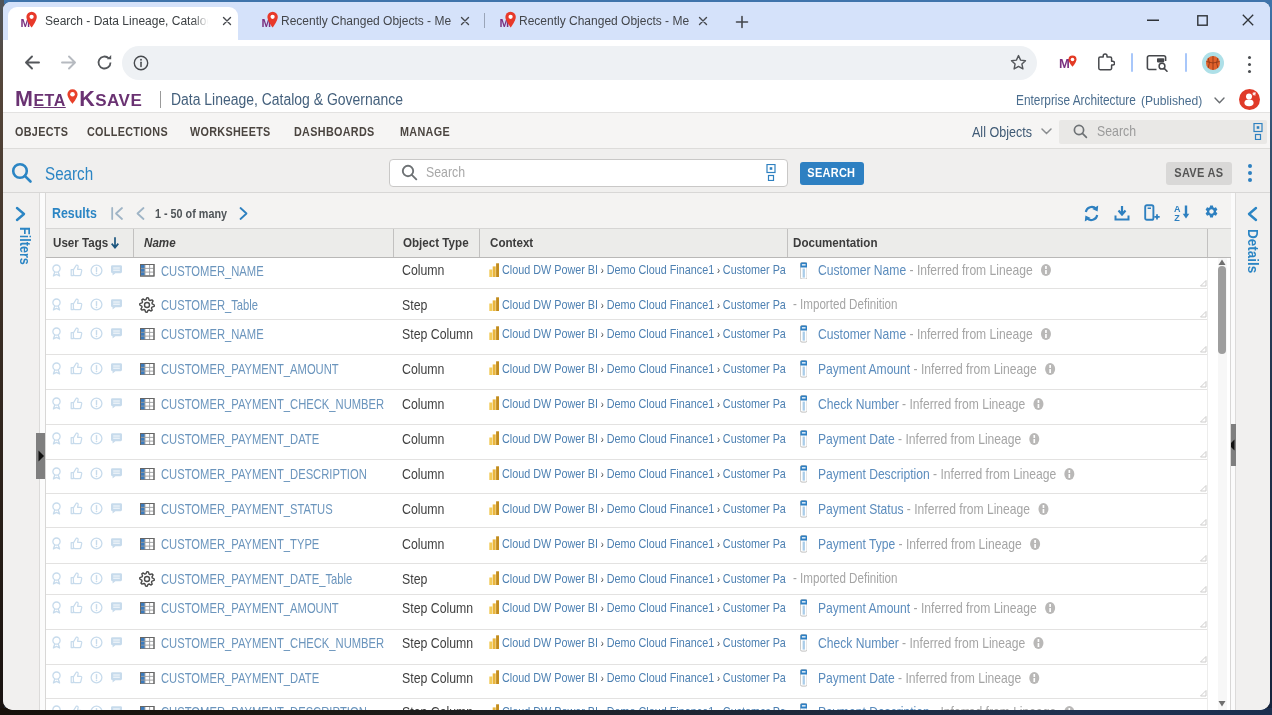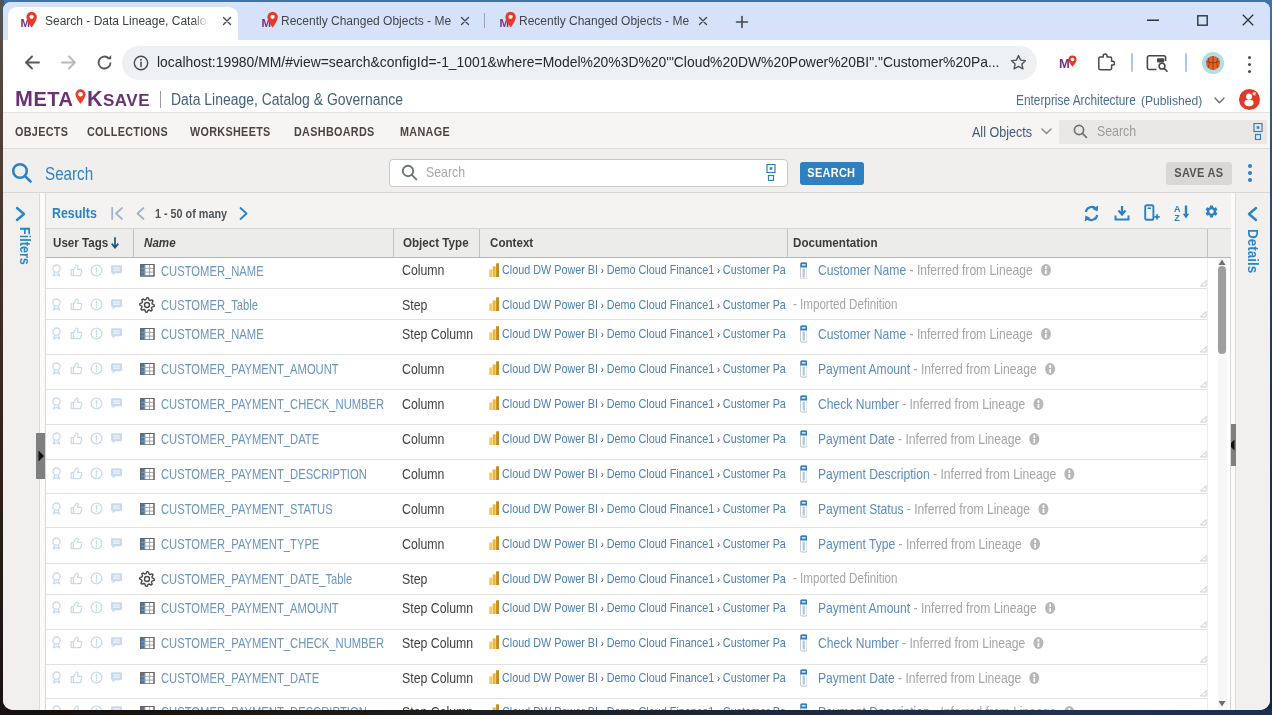--- a/index.html
+++ b/index.html
@@ -71,21 +71,20 @@
 <svg style="position:absolute;left:93px;top:52px;" width="17" height="17" viewBox="0 0 17 17">
       <path d="M14.5 8.5 a6 6 0 1 1 -1.7 -4.2" stroke="#54575b" stroke-width="1.8" fill="none"></path>
 <path d="M15.2 1 V5.2 H11" fill="#54575b" stroke="none"></path>
     </svg>
 <div style="position:absolute;left:119px;top:44px;width:915px;height:33.5px;background:#eef1f4;border-radius:17px;"></div>
 <svg style="position:absolute;left:130px;top:52.5px;" width="16" height="16" viewBox="0 0 16 16">
       <circle cx="8" cy="8" r="6.7" fill="none" stroke="#474a4e" stroke-width="1.4"></circle>
 <path d="M8 7.2 V11.4" stroke="#474a4e" stroke-width="1.5" stroke-linecap="round"></path>
       <circle cx="8" cy="4.8" r="0.95" fill="#474a4e"></circle>
     </svg>
-<div style="position:absolute;left:154px;top:50.55px;line-height:19.9px;font-size:13.9px;color:#27292d;white-space:nowrap;max-width:845px;overflow:hidden;">localhost:19980/MM/#view=search&amp;configId=-1_1001&amp;where=Model%20%3D%20'"Cloud%20DW%20Power%20BI"."Customer%20Pa...</div>
 <svg style="position:absolute;left:1007px;top:52px;" width="17" height="17" viewBox="0 0 17 17">
       <path d="M8.5 1.6 L10.6 6.1 L15.5 6.7 L11.9 10 L12.9 14.9 L8.5 12.4 L4.1 14.9 L5.1 10 L1.5 6.7 L6.4 6.1 Z" fill="none" stroke="#54575b" stroke-width="1.4" stroke-linejoin="round"></path>
     </svg>
 <svg style="position:absolute;left:1056px;top:51px;" width="19" height="19" viewBox="0 0 19 19">
       <text x="0" y="15" font-family="Liberation Sans" font-weight="bold" font-size="13" fill="#7a3180">M</text>
 <path d="M13.5 2.5 a4 4 0 0 1 4 4 c0 2.8 -4 7.3 -4 7.3 s-4 -4.5 -4 -7.3 a4 4 0 0 1 4 -4 Z" fill="#e33b25"></path>
 <circle cx="13.5" cy="6.5" r="1.8" fill="#fff"></circle>
     </svg>
 <svg style="position:absolute;left:1093px;top:51px;" width="19" height="19" viewBox="0 0 19 19">
       <path d="M7.2 2.8 a1.9 1.9 0 0 1 3.8 0 v1.1 h3.2 a1.4 1.4 0 0 1 1.4 1.4 v3 h1.1 a1.9 1.9 0 0 1 0 3.8 h-1.1 v3.2 a1.4 1.4 0 0 1 -1.4 1.4 h-10 a1.4 1.4 0 0 1 -1.4 -1.4 v-10 a1.4 1.4 0 0 1 1.4 -1.4 h3 z" fill="none" stroke="#47494d" stroke-width="1.5" stroke-linejoin="round"></path>
@@ -100,21 +99,21 @@
 <div style="position:absolute;left:1182px;top:51px;width:2px;height:19px;background:#a8c7fa;border-radius:1px;"></div>
 <svg style="position:absolute;left:1199px;top:50px;" width="22" height="22" viewBox="0 0 22 22">
       <circle cx="11" cy="11" r="11" fill="#aee0e8"></circle>
 <circle cx="11" cy="11" r="7" fill="#e2622b"></circle>
 <path d="M4.2 9.5 Q11 12.5 17.8 9.5 M11 4 V18 M6.2 6 Q8.5 11 6.2 16 M15.8 6 Q13.5 11 15.8 16" stroke="#7e2f12" stroke-width="0.7" fill="none"></path>
     </svg>
 <div style="position:absolute;left:1244.8px;top:54px;width:3.2px;height:3.2px;background:#4a4d51;border-radius:50%;"></div>
 <div style="position:absolute;left:1244.8px;top:60.8px;width:3.2px;height:3.2px;background:#4a4d51;border-radius:50%;"></div>
 <div style="position:absolute;left:1244.8px;top:67.6px;width:3.2px;height:3.2px;background:#4a4d51;border-radius:50%;"></div>
 <div style="position:absolute;left:0px;top:83px;width:1267px;height:28px;background:#ffffff;border-bottom:1px solid #e3e2e1;"></div>
-<div style="position:absolute;left:12px;top:85px;font-weight:700;color:#6a3272;letter-spacing:0.5px;white-space:nowrap;line-height:24px;transform:scaleX(1.0);transform-origin:0 0;"><span style="font-size:21.5px;">M</span><span style="font-size:20px;">ETA</span><svg width="13" height="22" viewBox="0 0 13 22" style="vertical-align:-4px;margin:0 0 0 0.5px;">
+<div style="position:absolute;left:12px;top:85px;font-weight:700;color:#6a3272;letter-spacing:0.5px;white-space:nowrap;line-height:24px;transform:scaleX(1.0);transform-origin:0 0;"><span style="font-size:21.5px;">M</span><span style="font-size:16px;text-decoration:underline;">ETA</span><svg width="13" height="22" viewBox="0 0 13 22" style="vertical-align:-4px;margin:0 0 0 0.5px;">
         <path d="M6.5 1.2 a5.1 5.1 0 0 1 5.1 5.1 c0 3.6 -5.1 9.6 -5.1 9.6 s-5.1 -6 -5.1 -9.6 A5.1 5.1 0 0 1 6.5 1.2 Z" fill="#e8402a"></path>
         <circle cx="6.5" cy="6.2" r="2.3" fill="#fff"></circle>
       </svg><span style="font-size:21.5px;">K</span><span style="font-size:17px;">SAVE</span></div>
 <div style="position:absolute;left:156.5px;top:89px;width:1.5px;height:17px;background:#9a9a9a;"></div>
 <div style="position:absolute;left:168px;top:86.5px;line-height:22px;font-size:16px;color:#44607c;white-space:nowrap;transform:scaleX(0.872);transform-origin:0 50%;">Data Lineage, Catalog &amp; Governance</div>
 <div style="position:absolute;left:1012.5px;top:87px;line-height:21px;font-size:15px;color:#4a6d8e;white-space:nowrap;transform:scaleX(0.79);transform-origin:0 50%;">Enterprise Architecture</div>
 <div style="position:absolute;left:1137.5px;top:88.5px;line-height:19px;font-size:13px;color:#4a6d8e;white-space:nowrap;transform:scaleX(0.93);transform-origin:0 50%;">(Published)</div>
 <svg style="position:absolute;left:1211px;top:94.5px;" width="11" height="7" viewBox="0 0 11 7">
       <path d="M1 1 L5.5 5.8 L10 1" stroke="#6b6f73" stroke-width="1.4" fill="none" stroke-linecap="round" stroke-linejoin="round"></path>
     </svg>

